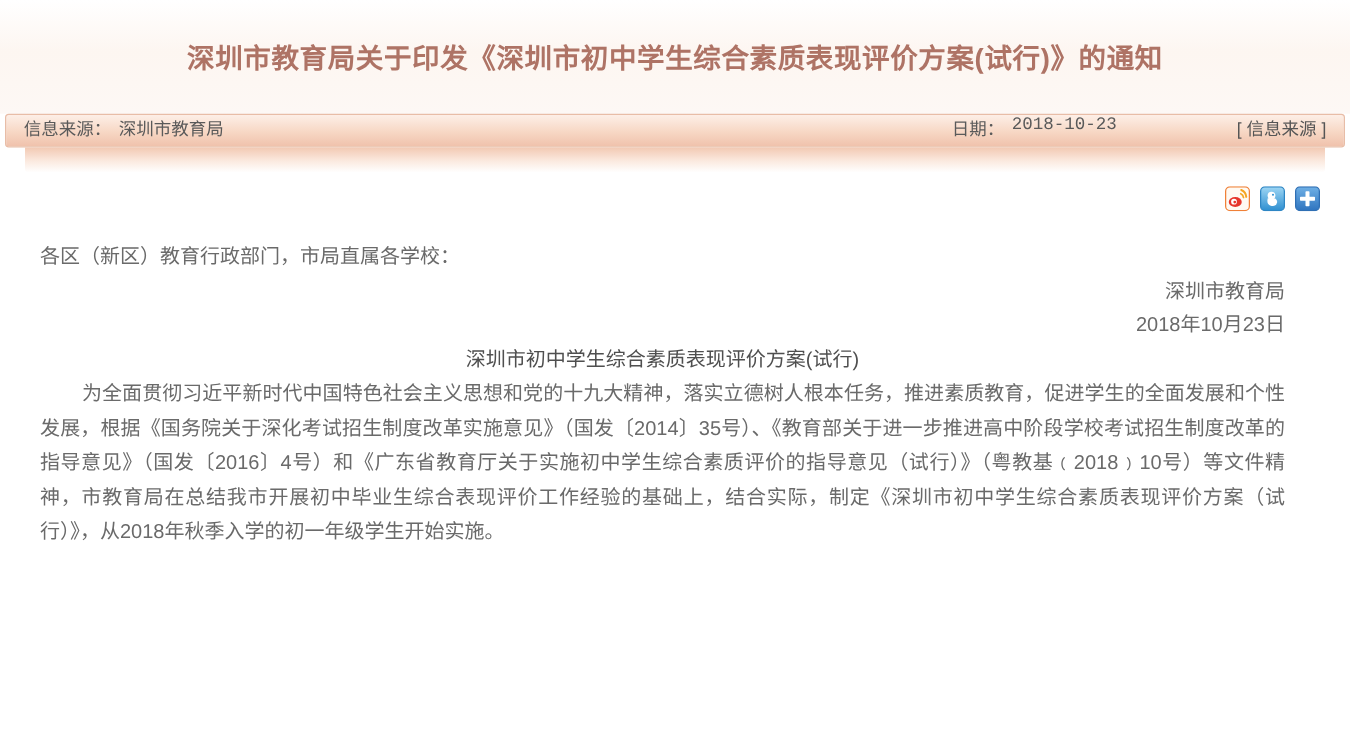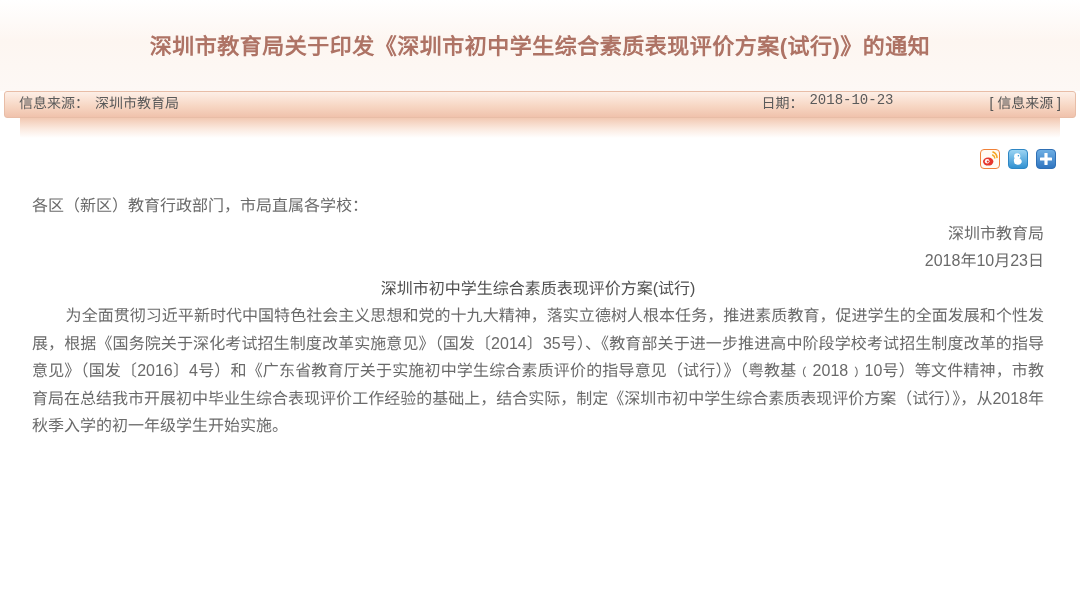--- a/index.html
+++ b/index.html
@@ -57,21 +57,21 @@
     display:flex;
     justify-content:flex-end;
     align-items:center;
     gap:8px;
     padding:10px 24px 0 0;
     height:22px;
   }
   .share-icon{width:20px;height:20px;cursor:pointer;display:block;}
   
   .doc{
-    padding:22px 36px 0 32px;
+    padding:22px 52px 0 32px;
     font-size:16px;
     line-height:27.5px;
     color:#6a6a6a;
   }
   .doc p{margin:0;text-align:justify;}
   .p-indent{text-indent:2.1em;}
   .p-right{text-align:right !important;}
   .doc-heading{
     text-align:center !important;
     font-weight:normal;

